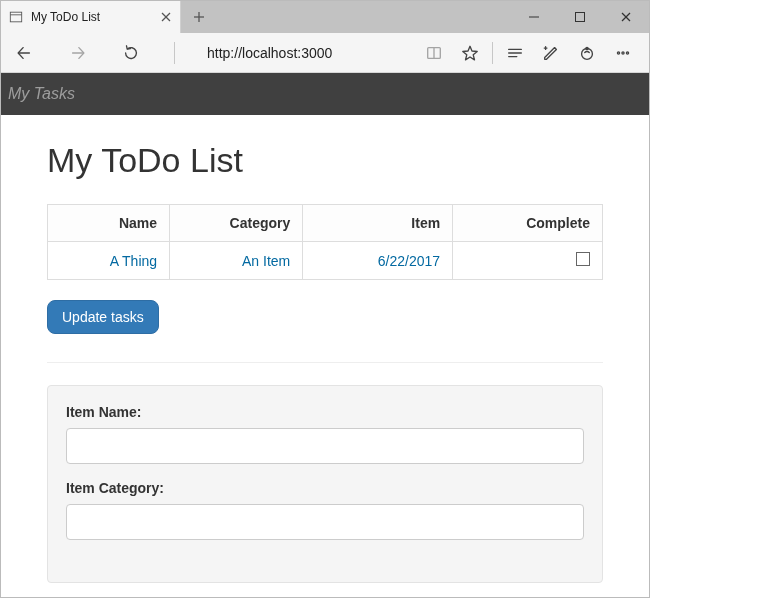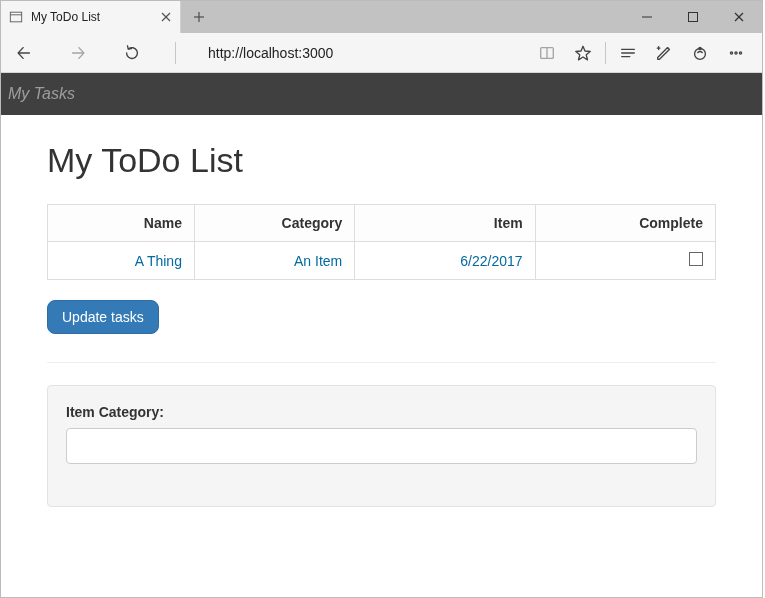--- a/index.html
+++ b/index.html
@@ -1,17 +1,17 @@
 <!DOCTYPE html>
 <html><head>
 <meta charset="utf-8">
 <style>
   * { box-sizing: border-box; }
   html, body { margin: 0; padding: 0; font-family: Arial, sans-serif; font-size: 14px; color: #333; }
-  .window { width: 763px; height: 598px; background: #fff; border: 1px solid #bbb; display: flex; flex-direction: column; overflow: hidden; }
+  .window { width: 650px; height: 598px; background: #fff; border: 1px solid #bbb; display: flex; flex-direction: column; overflow: hidden; }
 
   
   .titlebar { height: 32px; background: #c2c2c2; display: flex; align-items: stretch; }
   .tab { width: 180px; background: #f5f5f5; display: flex; align-items: center; padding: 0 8px; gap: 8px; border-right: 1px solid #d0d0d0; }
   .tab-icon { width: 14px; height: 14px; flex: none; }
   .tab-title { flex: 1; font-size: 12px; color: #222; overflow: hidden; white-space: nowrap; text-overflow: ellipsis; }
   .tab-x { width: 12px; height: 12px; flex: none; cursor: default; }
   .tab-x line { stroke:#555; stroke-width:1.3; }
   .newtab { width: 36px; display: flex; align-items: center; justify-content: center; }
   .newtab svg { width: 14px; height: 14px; }
@@ -185,20 +185,24 @@
           </tr>
         </tbody>
       </table>
 
       <div class="btn-primary">Update tasks</div>
 
       <hr>
 
       <div class="well">
         <div class="fg">
+          <label>Item Name:</label>
+          <input class="fc" style="">
+        </div>
+        <div class="fg">
           <label>Item Category:</label>
           <input class="fc" style="">
         </div>
         <div style="height:8px"></div>
       </div>
     </div>
   </div>
 
 </div>
 

